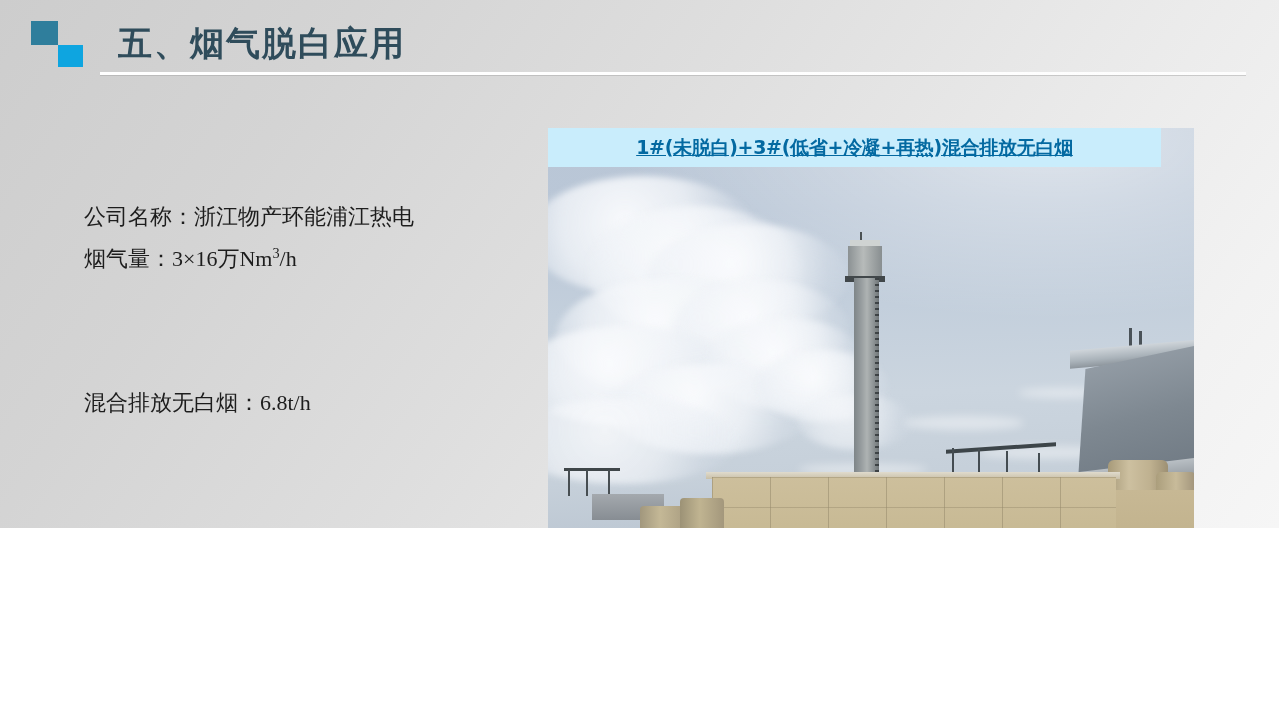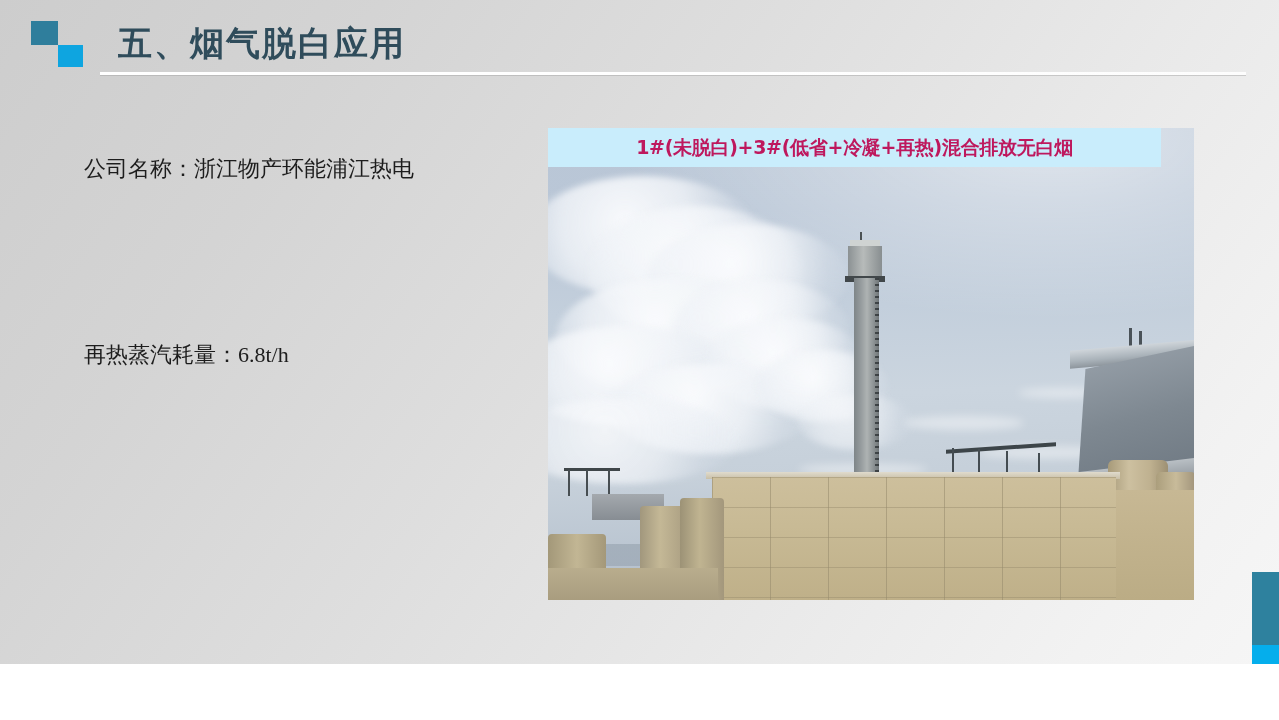--- a/index.html
+++ b/index.html
@@ -10,21 +10,21 @@
     width: 1279px;
     height: 720px;
     overflow: hidden;
     font-family: "Liberation Sans", sans-serif;
   }
 
   
   .slide {
     position: relative;
     width: 1279px;
-    height: 664px;
+    height: 528px;
     background: linear-gradient(125deg, #cdcdcd 0%, #d4d4d4 22%, #dedede 45%, #e9e9e9 68%, #f2f2f2 88%, #f6f6f6 100%);
     overflow: hidden;
   }
 
   
   .deco-squares {
     position: absolute;
     left: 31px;
     top: 21px;
     width: 54px;
@@ -72,20 +72,21 @@
 
   
   .body-text {
     position: absolute;
     left: 84px;
     font-family: "Liberation Serif", "DejaVu Serif", serif;
     font-size: 22px;
     color: #1d1d1d;
     line-height: 37px;
     white-space: nowrap;
+    margin-top: 48px;
   }
   .block-a { top: 150px; }
   .block-b { top: 336px; }
   .body-text .line { display: block; }
   sup { font-size: 0.65em; vertical-align: super; }
 
   
   .photo-frame {
     position: absolute;
     left: 548px;
@@ -388,23 +389,24 @@
     display: flex;
     align-items: center;
     justify-content: center;
     box-sizing: border-box;
     padding: 0 6px;
   }
   .caption-text {
     font-family: "DejaVu Sans", "Liberation Sans", sans-serif;
     font-size: 19px;
     font-weight: bold;
-    color: #be185d;
+    color: #0369a1;
     white-space: nowrap;
     letter-spacing: -0.3px;
+    text-decoration: underline;
   }
 
   
   .corner-accent {
     position: absolute;
     left: 1252px;
     top: 572px;
     width: 27px;
     height: 148px;
   }
@@ -429,24 +431,25 @@
   <div class="deco-squares">
     <div class="deco-square-dark"></div>
     <div class="deco-square-bright"></div>
   </div>
 
   <div class="slide-title">五、烟气脱白应用</div>
   <div class="title-rule"></div>
 
   <div class="body-text block-a">
     <span class="line">公司名称：浙江物产环能浦江热电</span>
+    <span class="line"><span>烟气量：3×16万Nm</span><sup>3</sup><span>/h</span></span>
   </div>
 
   <div class="body-text block-b">
-    <span class="line">再热蒸汽耗量：6.8t/h</span>
+    <span class="line">混合排放无白烟：6.8t/h</span>
   </div>
 
   <div class="photo-frame">
     <div class="photo">
       <div class="cloud c1"></div>
       <div class="cloud c2"></div>
       <div class="cloud c3"></div>
       <div class="cloud c4"></div>
       <div class="cloud c5"></div>
       <div class="cloud c6"></div>

